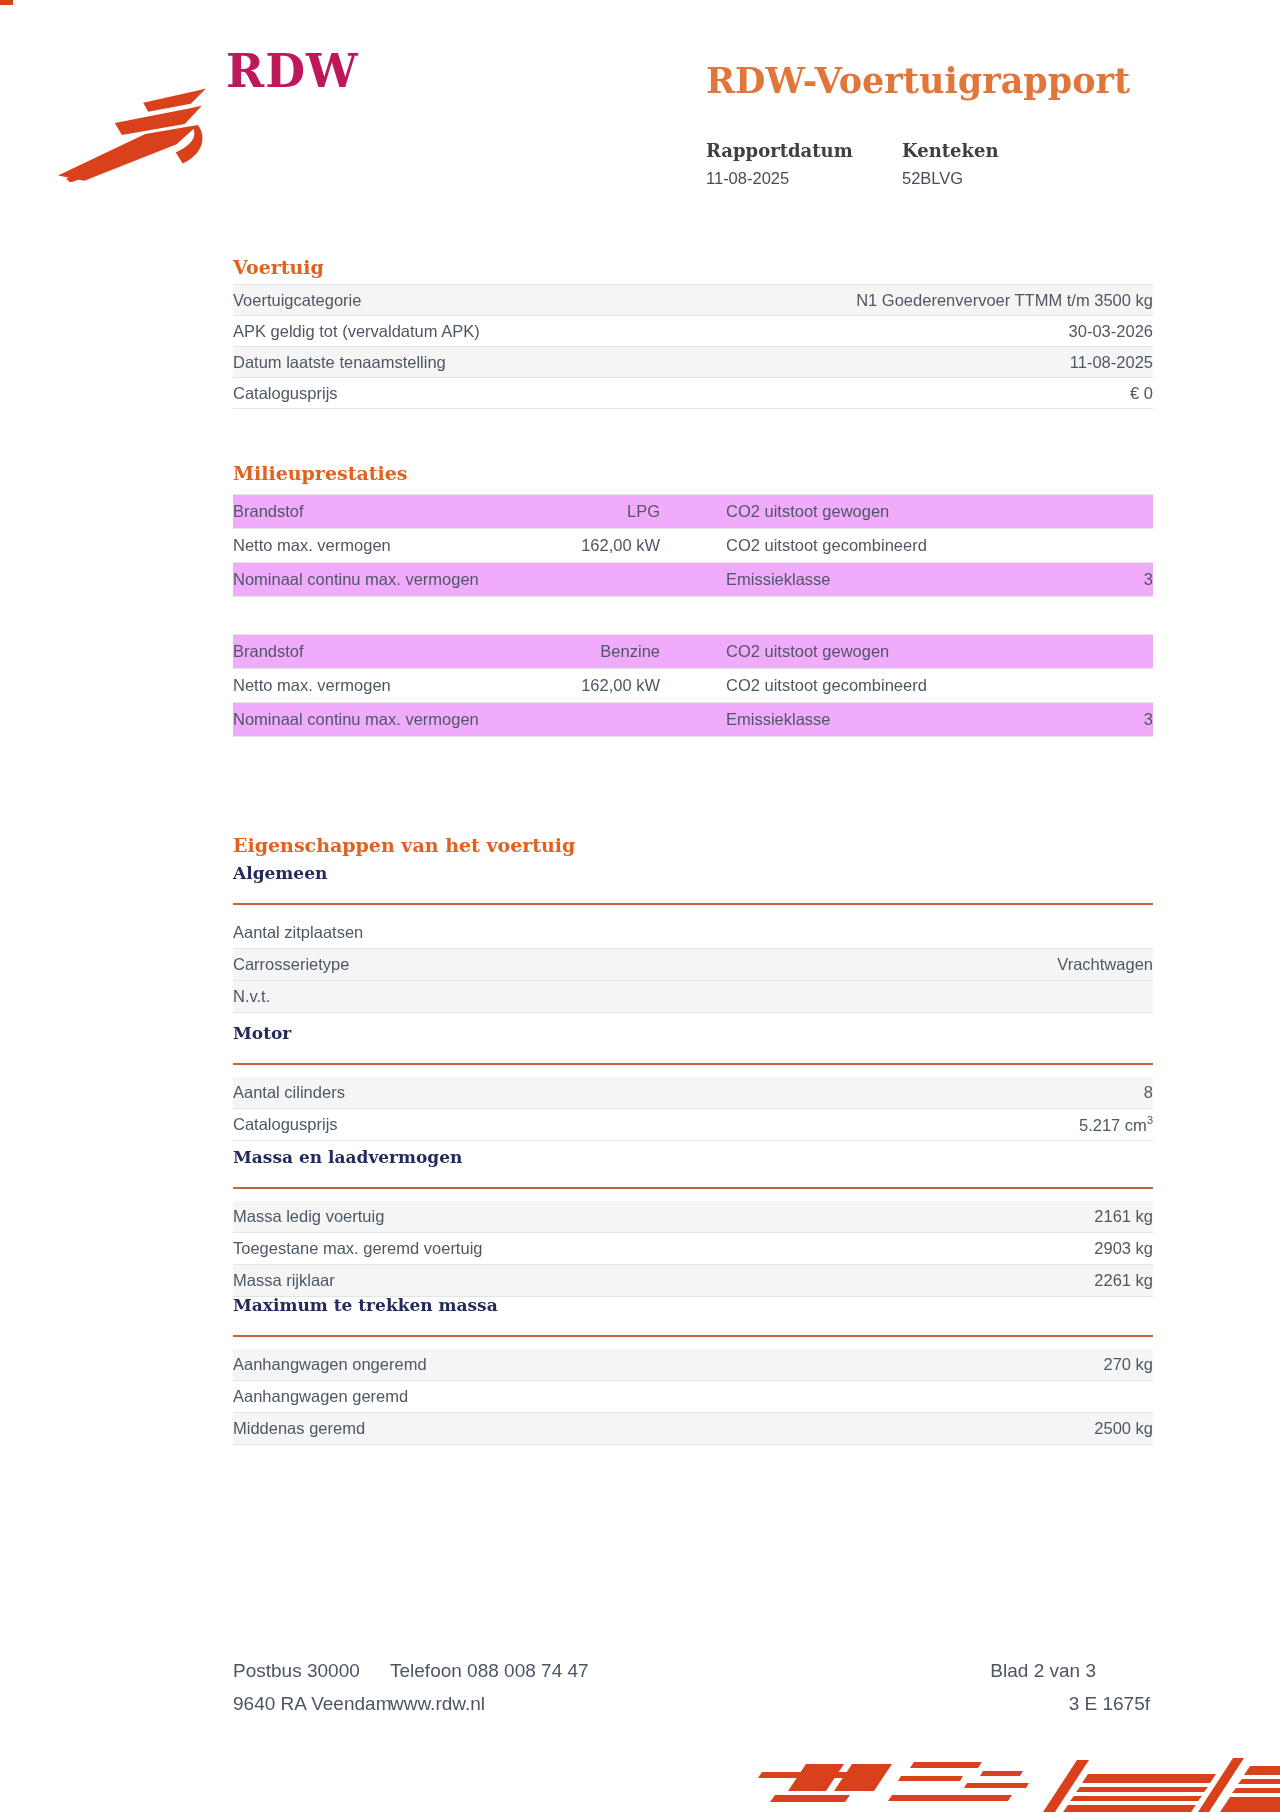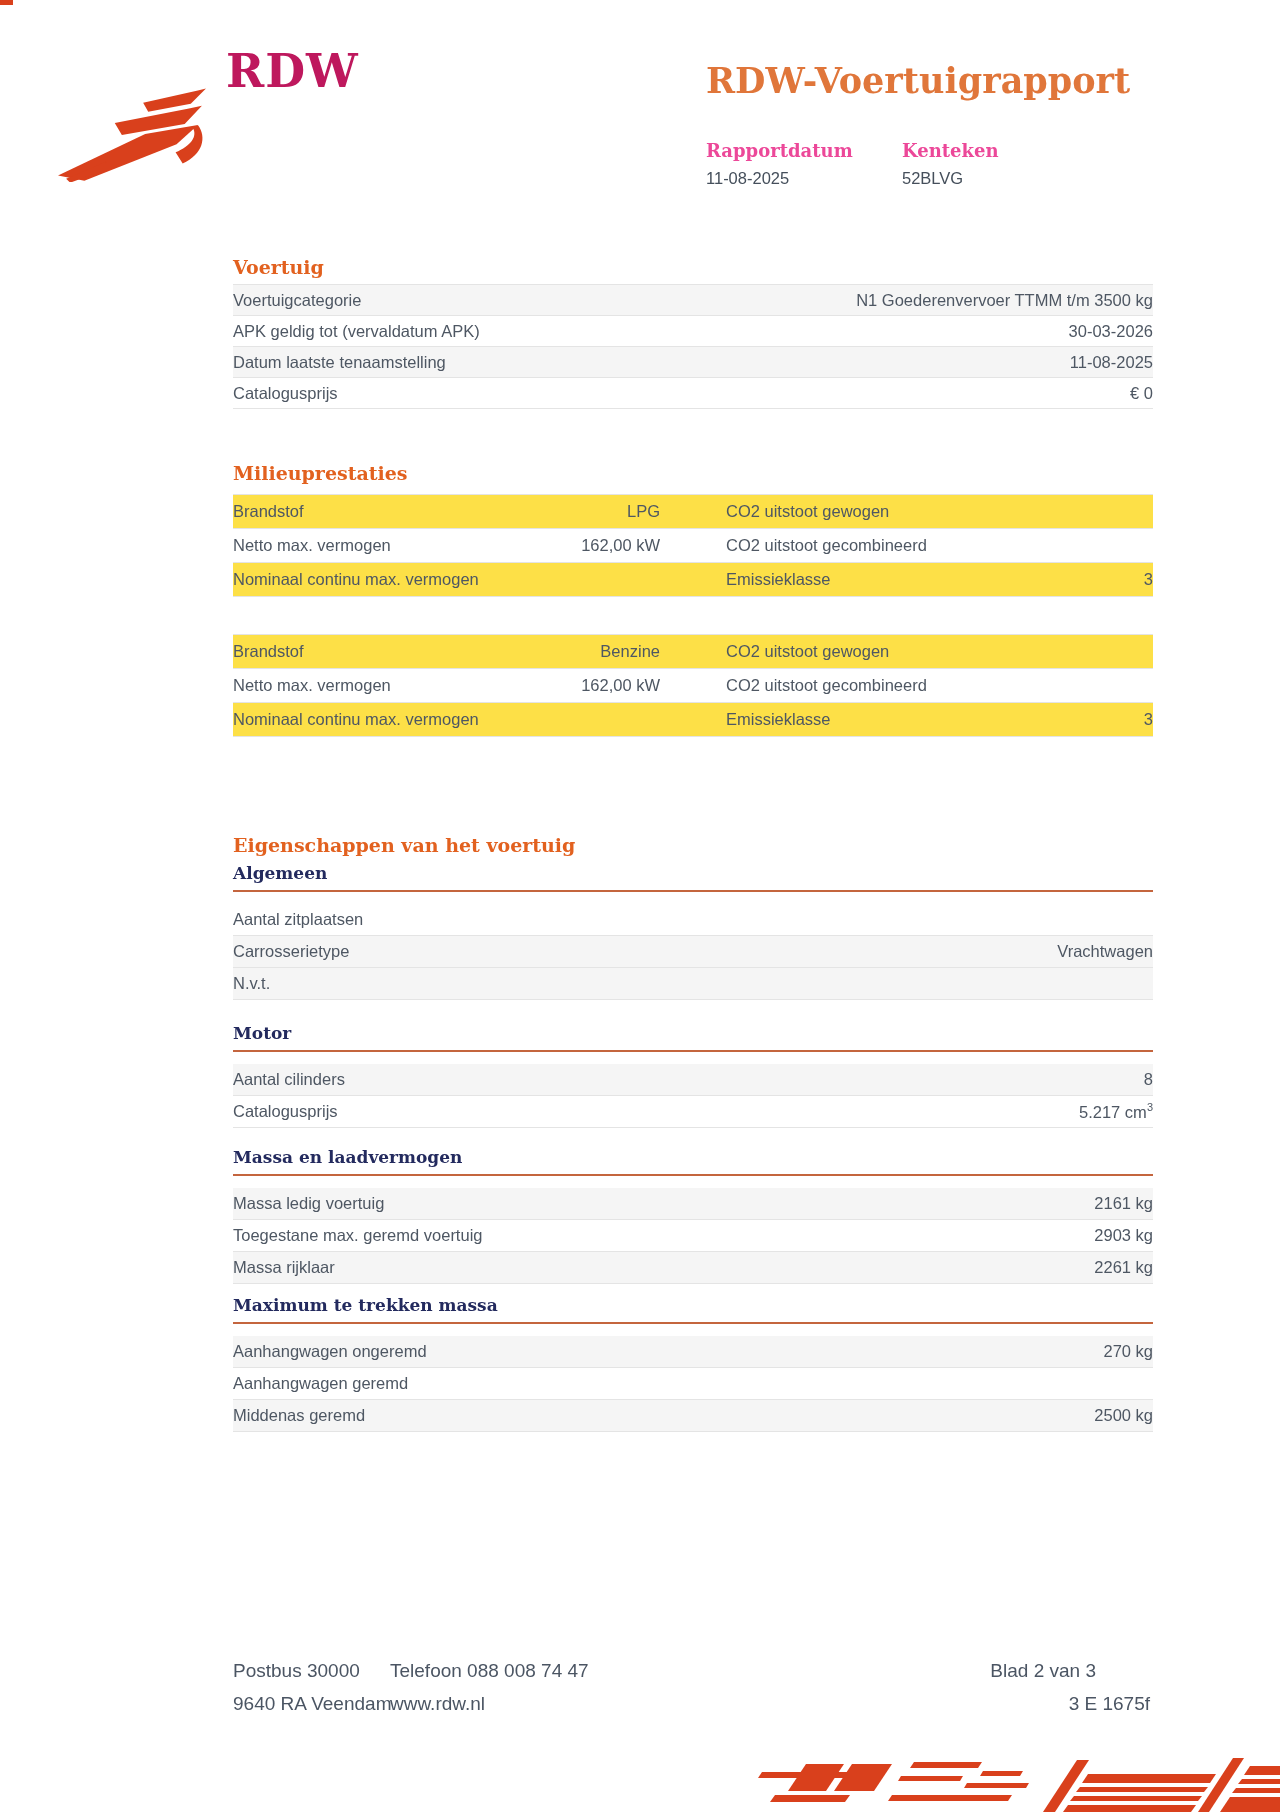--- a/index.html
+++ b/index.html
@@ -14,21 +14,21 @@
   .corner-artifact { left:0; top:6; width:13px; height:5px; background:#d9401c; }
   .logo-text {
     left:226px; top:44px; font-family:"DejaVu Serif", serif; font-weight:bold;
     font-size:46px; color:#be185d; letter-spacing:1px;
   }
   .doc-title {
     left:706px; top:60px; font-family:"DejaVu Serif", serif; font-weight:bold;
     font-size:35px; color:#e0763a;
   }
   .meta-label {
-    font-family:"DejaVu Serif", serif; font-weight:bold; font-size:18px; color:#ec4899;
+    font-family:"DejaVu Serif", serif; font-weight:bold; font-size:18px; color:#404040;
   }
   .meta-value { font-size:16.5px; color:#454f5b; }
   .pos-date-label { left:706px; top:140px; }
   .pos-date-value { left:706px; top:169px; }
   .pos-ken-label  { left:902px; top:140px; }
   .pos-ken-value  { left:902px; top:169px; }
 
   
   .sec-heading {
     font-family:"DejaVu Serif", serif; font-weight:bold; font-size:19px; color:#e2611f;
@@ -51,32 +51,32 @@
 
   .pos-voertuig-t { left:233px; top:284px; }
   .pos-milieu-t1  { left:233px; top:494px; }
   .pos-milieu-t2  { left:233px; top:634px; }
 
   
   .duo-row {
     display:flex; align-items:center; height:33px;
     border-bottom:1px solid #e4e4e4; font-size:16.5px; color:#4e5763;
   }
-  .duo-row.alt { background:#fde047; }
+  .duo-row.alt { background:#f0abfc; }
   .d-label-l { width:255px; }
   .d-value-l { width:172px; text-align:right; white-space:nowrap; }
   .d-gap     { width:66px; }
   .d-label-r { width:265px; }
   .d-value-r { flex:1; text-align:right; white-space:nowrap; }
 
   
   .group { width:920px; }
   .group h3 {
     margin:0; font-family:"DejaVu Serif", serif; font-weight:bold; font-size:17px;
-    line-height:22px; color:#232a5e; padding-bottom:6px;
+    line-height:22px; color:#232a5e; padding-bottom:19px;
     border-bottom:2px solid #c4653e;
   }
   .group .kv-table { margin-top:12px; }
   .kv-row-h31 .kv-row, .group .kv-row { height:31px; }
   .pos-group-algemeen { left:233px; top:862px; }
   .pos-group-motor    { left:233px; top:1022px; }
   .pos-group-massa    { left:233px; top:1146px; }
   .pos-group-maximum  { left:233px; top:1294px; }
 
   

